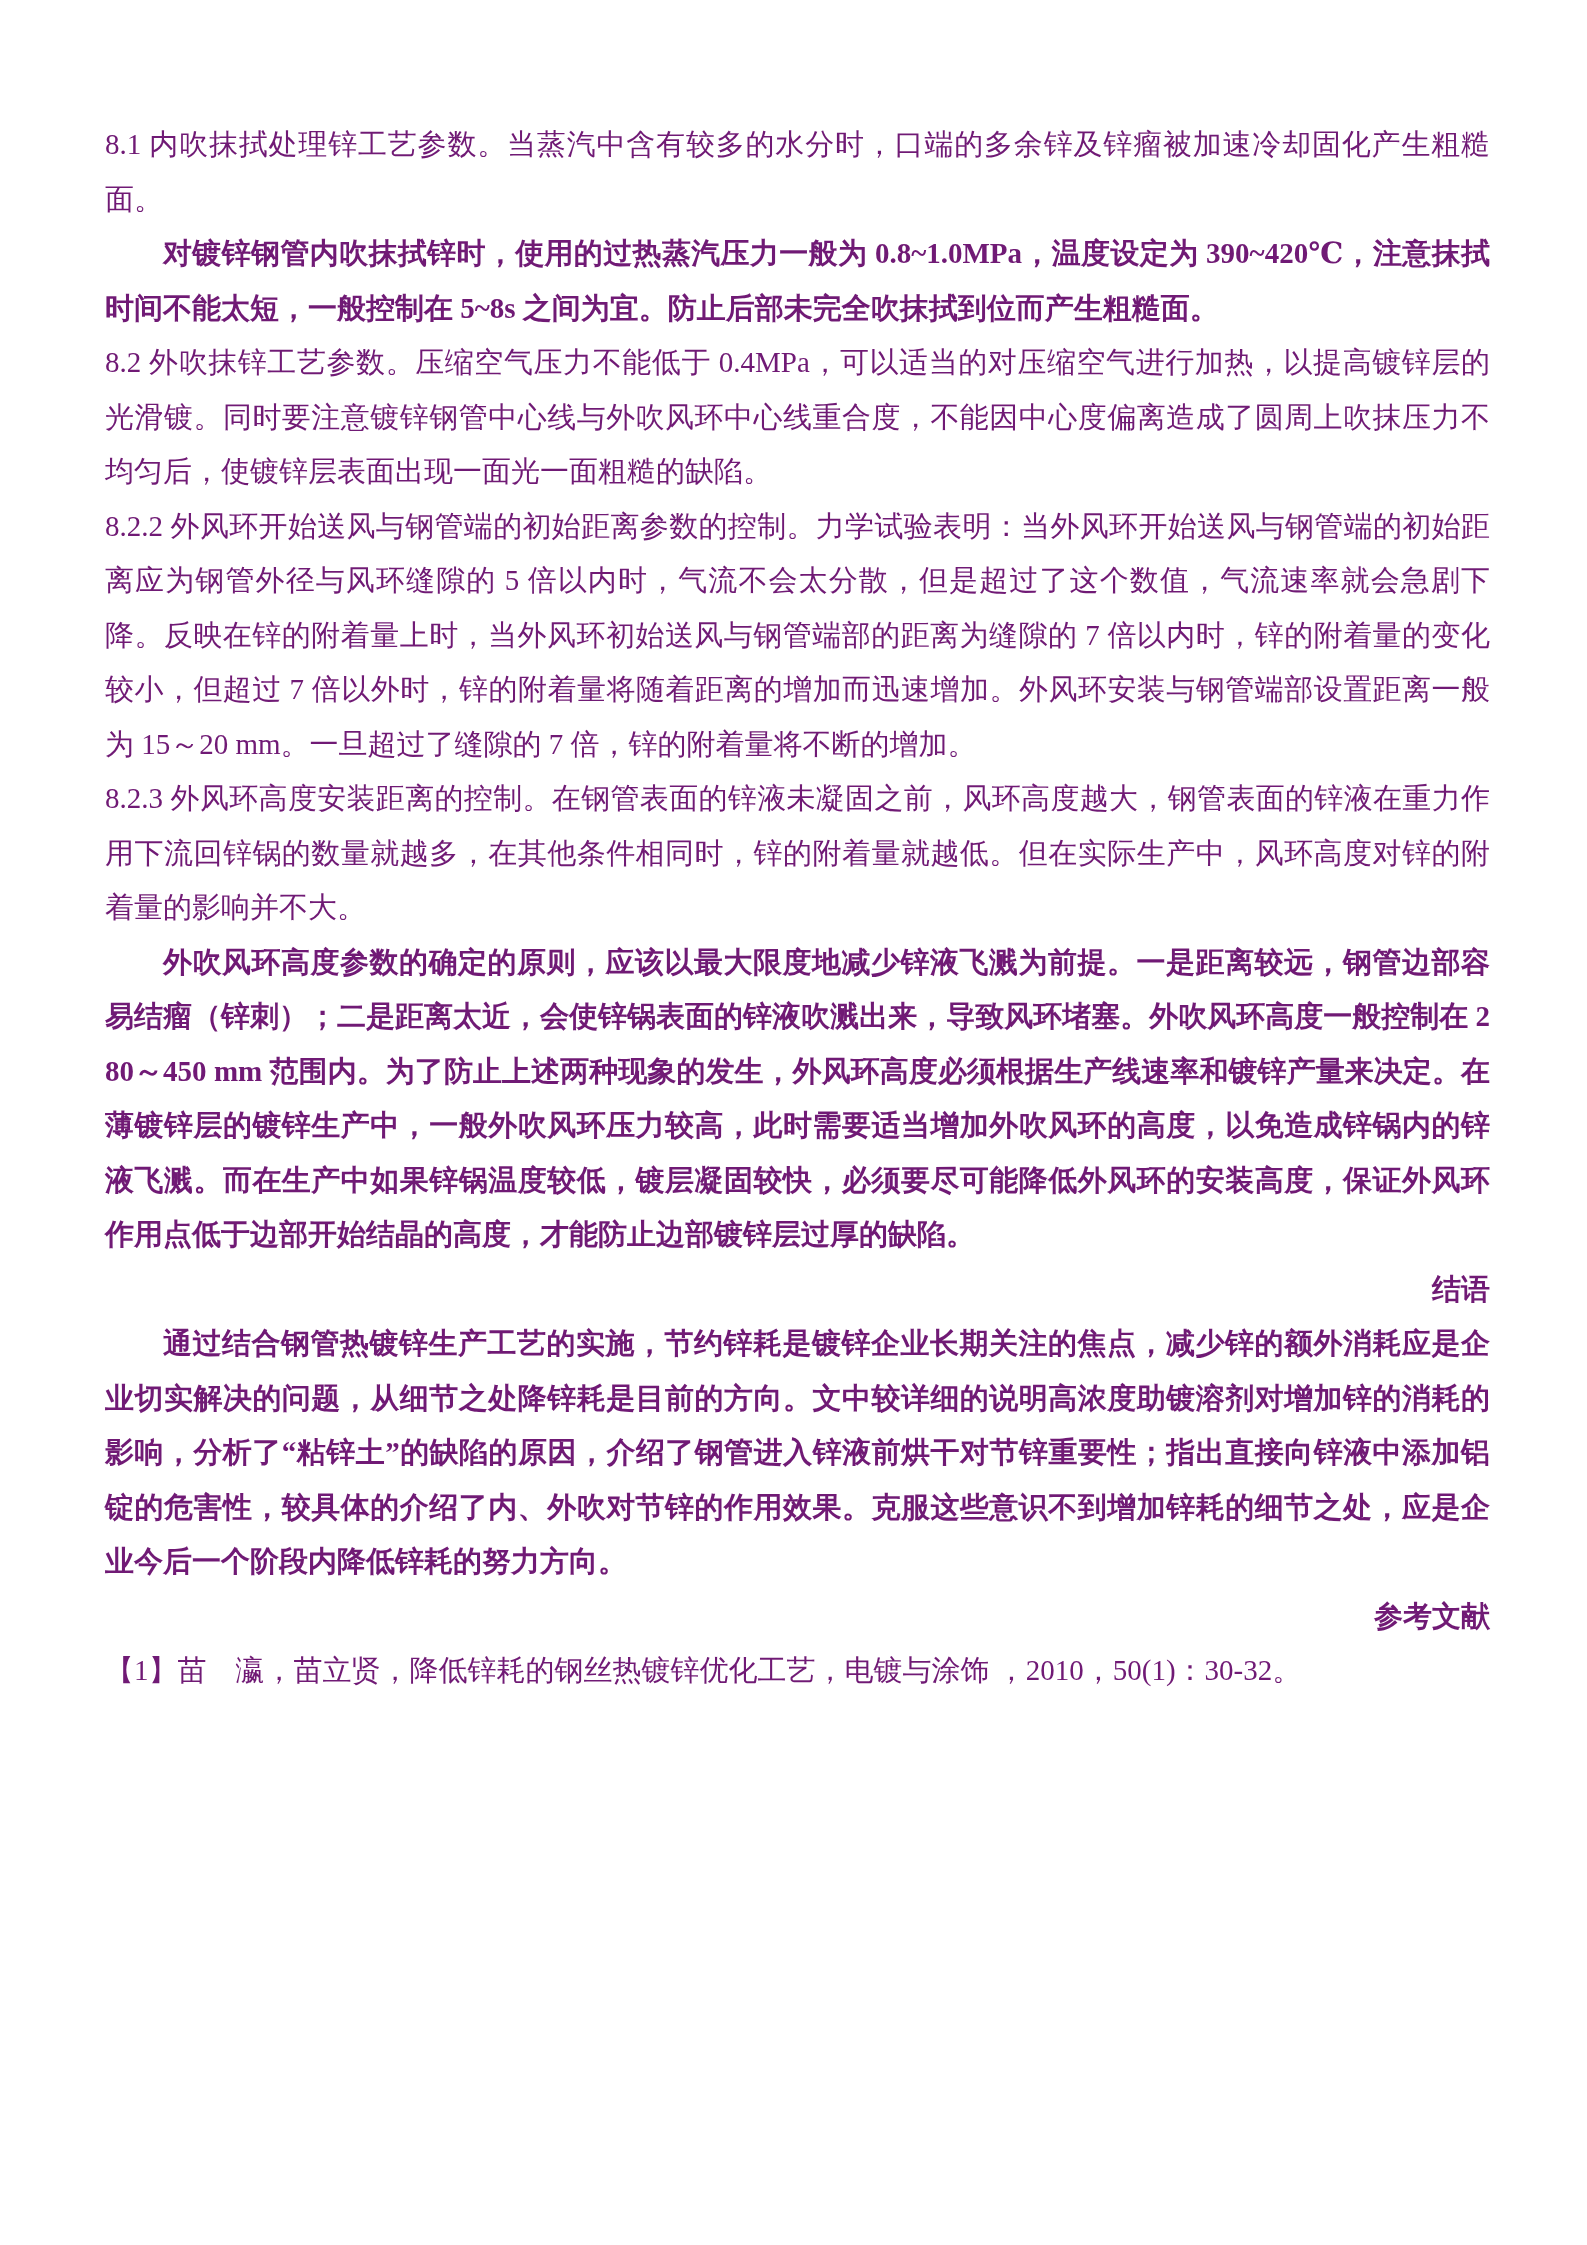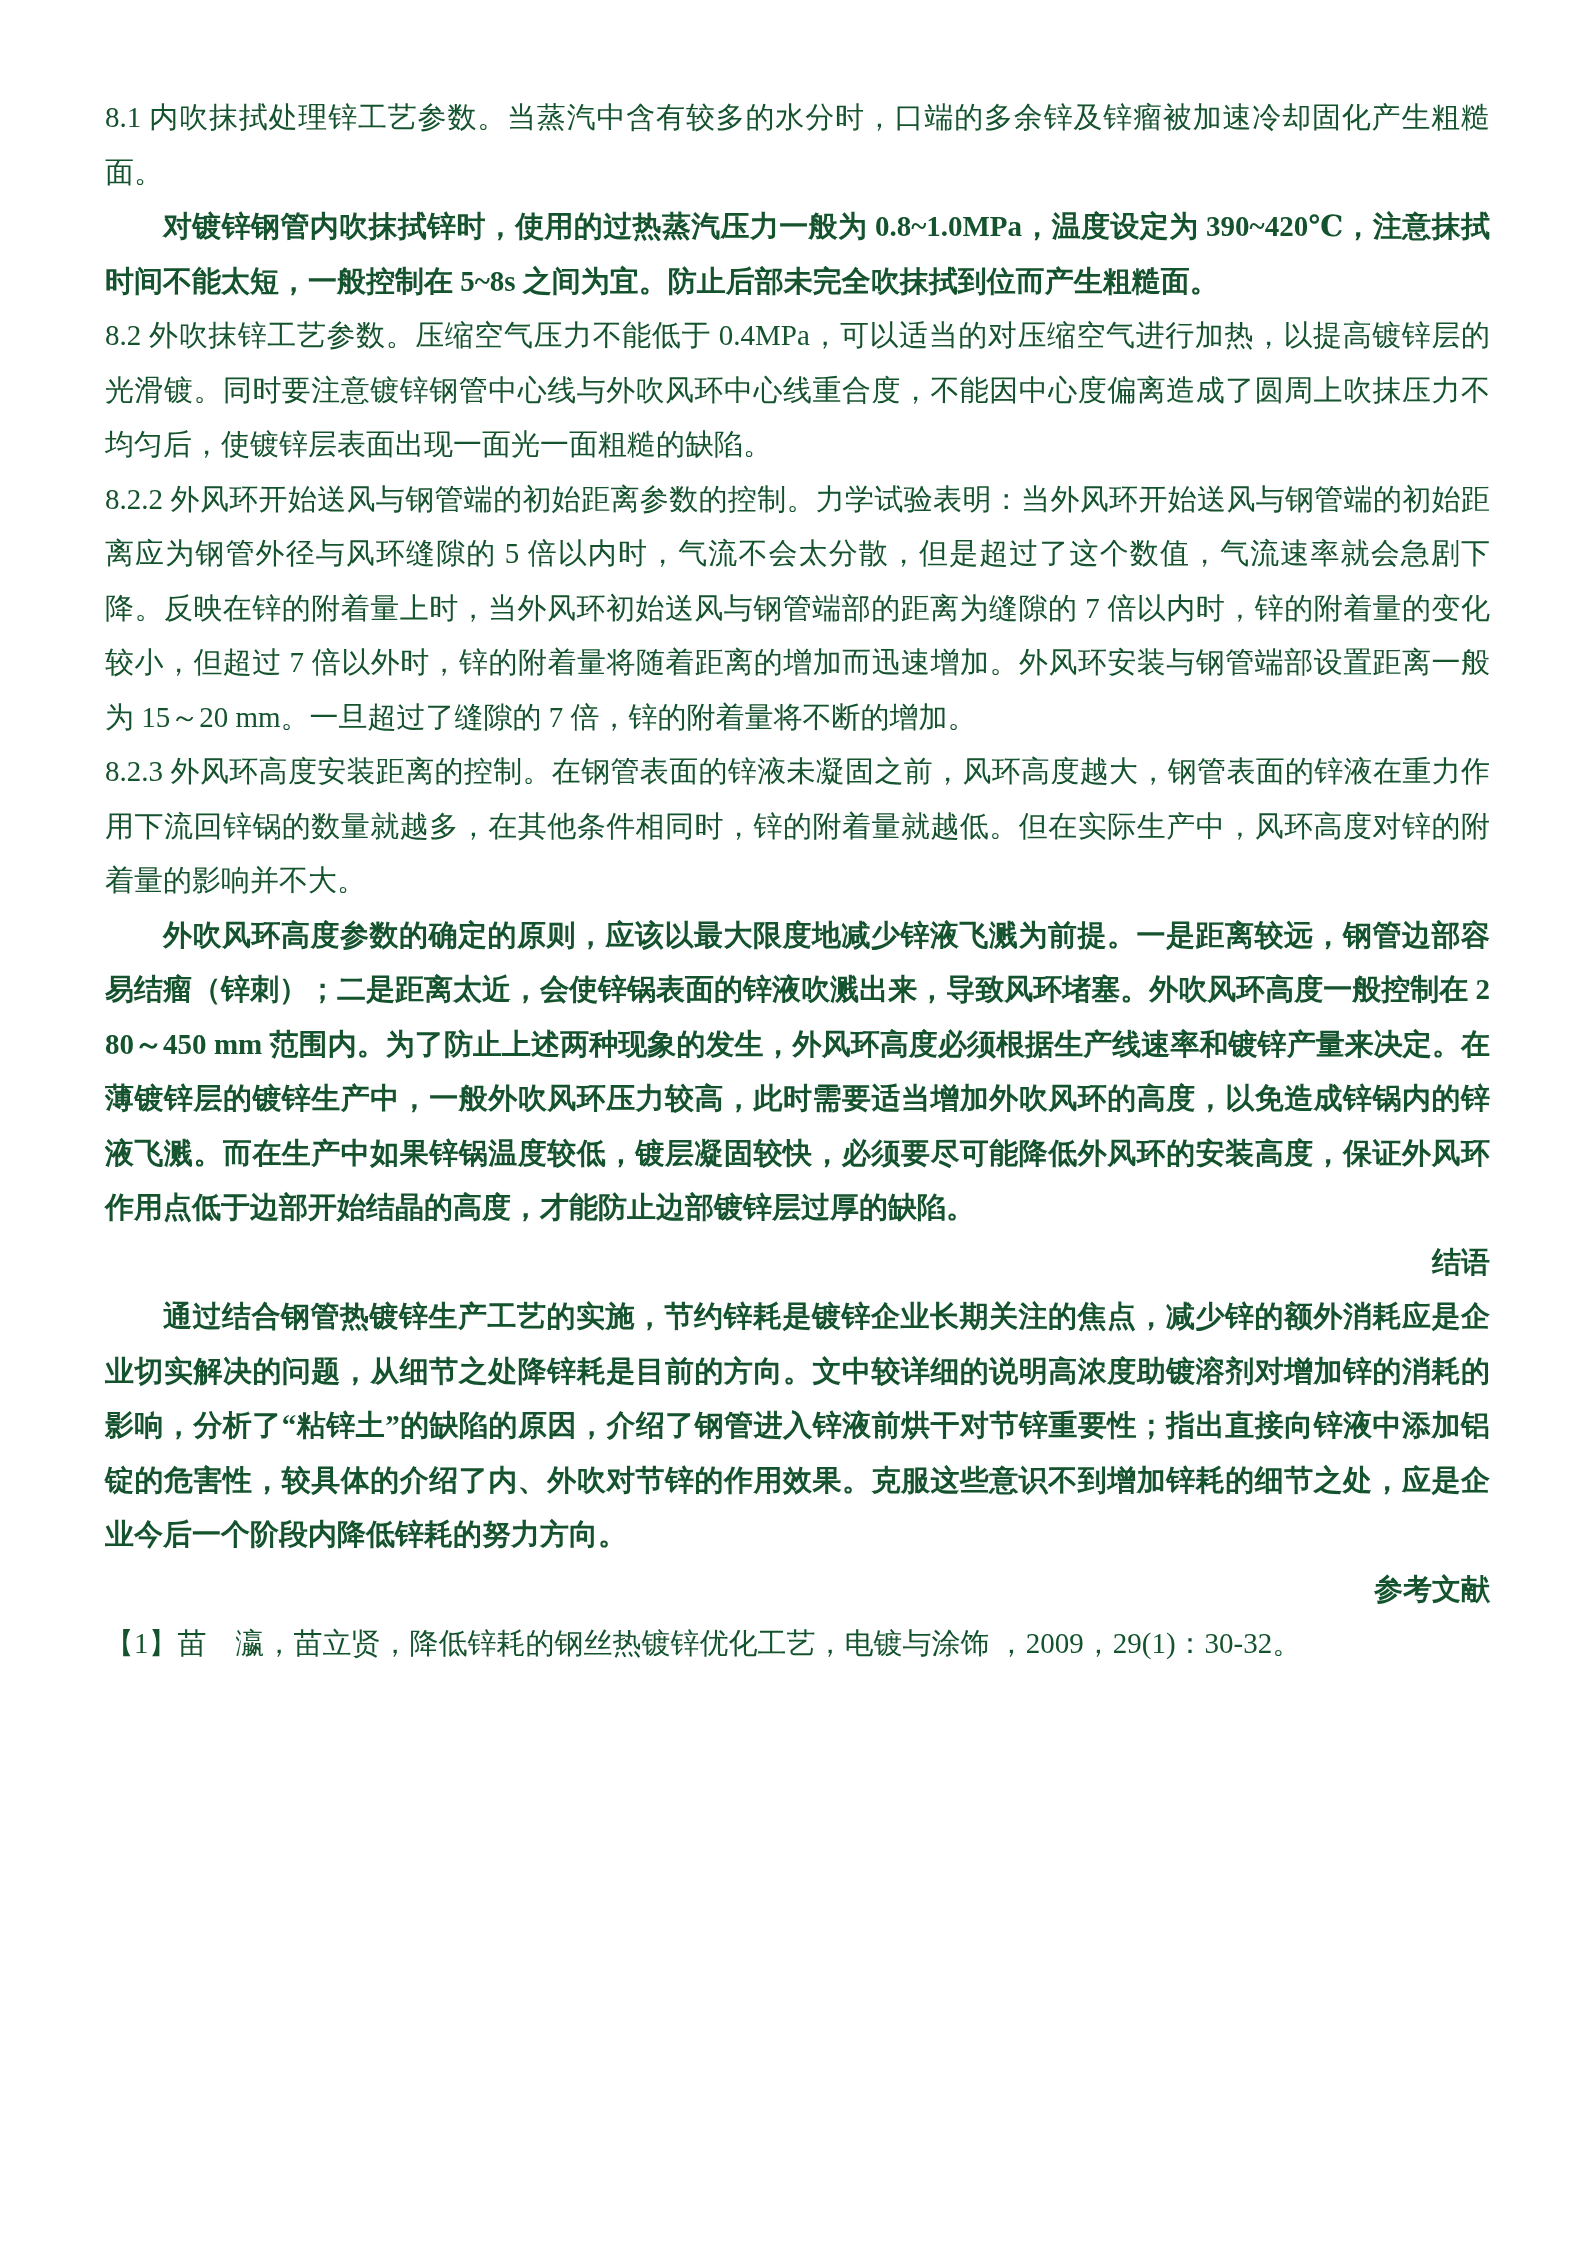--- a/index.html
+++ b/index.html
@@ -5,23 +5,23 @@
   html, body {
     margin: 0;
     padding: 0;
     background: #ffffff;
   }
   .page {
     position: relative;
     width: 1587px;
     height: 2245px;
     background: #ffffff;
-    color: #14532d;
+    color: #701a75;
     box-sizing: border-box;
-    padding: 90px 97px 0 105px;
+    padding: 117px 97px 0 105px;
     overflow: hidden;
     font-family: "Liberation Serif", "DejaVu Serif", serif;
   }
   .para {
     margin: 0;
     font-size: 29px;
     line-height: 54.5px;
     text-align: justify;
     text-justify: inter-ideograph;
     word-break: break-all;
@@ -49,14 +49,14 @@
 <div class="page">
   <p class="para">8.1 内吹抹拭处理锌工艺参数。当蒸汽中含有较多的水分时，口端的多余锌及锌瘤被加速冷却固化产生粗糙面。</p>
   <p class="para indent">对镀锌钢管内吹抹拭锌时，使用的过热蒸汽压力一般为 0.8~1.0MPa，温度设定为 390~420℃，注意抹拭时间不能太短，一般控制在 5~8s 之间为宜。防止后部未完全吹抹拭到位而产生粗糙面。</p>
   <p class="para">8.2 外吹抹锌工艺参数。压缩空气压力不能低于 0.4MPa，可以适当的对压缩空气进行加热，以提高镀锌层的光滑镀。同时要注意镀锌钢管中心线与外吹风环中心线重合度，不能因中心度偏离造成了圆周上吹抹压力不均匀后，使镀锌层表面出现一面光一面粗糙的缺陷。</p>
   <p class="para">8.2.2 外风环开始送风与钢管端的初始距离参数的控制。力学试验表明：当外风环开始送风与钢管端的初始距离应为钢管外径与风环缝隙的 5 倍以内时，气流不会太分散，但是超过了这个数值，气流速率就会急剧下降。反映在锌的附着量上时，当外风环初始送风与钢管端部的距离为缝隙的 7 倍以内时，锌的附着量的变化较小，但超过 7 倍以外时，锌的附着量将随着距离的增加而迅速增加。外风环安装与钢管端部设置距离一般为 15～20 mm。一旦超过了缝隙的 7 倍，锌的附着量将不断的增加。</p>
   <p class="para">8.2.3 外风环高度安装距离的控制。在钢管表面的锌液未凝固之前，风环高度越大，钢管表面的锌液在重力作用下流回锌锅的数量就越多，在其他条件相同时，锌的附着量就越低。但在实际生产中，风环高度对锌的附着量的影响并不大。</p>
   <p class="para indent">外吹风环高度参数的确定的原则，应该以最大限度地减少锌液飞溅为前提。一是距离较远，钢管边部容易结瘤（锌刺）；二是距离太近，会使锌锅表面的锌液吹溅出来，导致风环堵塞。外吹风环高度一般控制在 280～450 mm 范围内。为了防止上述两种现象的发生，外风环高度必须根据生产线速率和镀锌产量来决定。在薄镀锌层的镀锌生产中，一般外吹风环压力较高，此时需要适当增加外吹风环的高度，以免造成锌锅内的锌液飞溅。而在生产中如果锌锅温度较低，镀层凝固较快，必须要尽可能降低外风环的安装高度，保证外风环作用点低于边部开始结晶的高度，才能防止边部镀锌层过厚的缺陷。</p>
   <p class="para heading">结语</p>
   <p class="para indent">通过结合钢管热镀锌生产工艺的实施，节约锌耗是镀锌企业长期关注的焦点，减少锌的额外消耗应是企业切实解决的问题，从细节之处降锌耗是目前的方向。文中较详细的说明高浓度助镀溶剂对增加锌的消耗的影响，分析了“粘锌土”的缺陷的原因，介绍了钢管进入锌液前烘干对节锌重要性；指出直接向锌液中添加铝锭的危害性，较具体的介绍了内、外吹对节锌的作用效果。克服这些意识不到增加锌耗的细节之处，应是企业今后一个阶段内降低锌耗的努力方向。</p>
   <p class="para heading-indent">参考文献</p>
-  <p class="para reference">【1】苗　瀛，苗立贤，降低锌耗的钢丝热镀锌优化工艺，电镀与涂饰 ，2009，29(1)：30-32。</p>
+  <p class="para reference">【1】苗　瀛，苗立贤，降低锌耗的钢丝热镀锌优化工艺，电镀与涂饰 ，2010，50(1)：30-32。</p>
 </div>
 
 </body></html>

